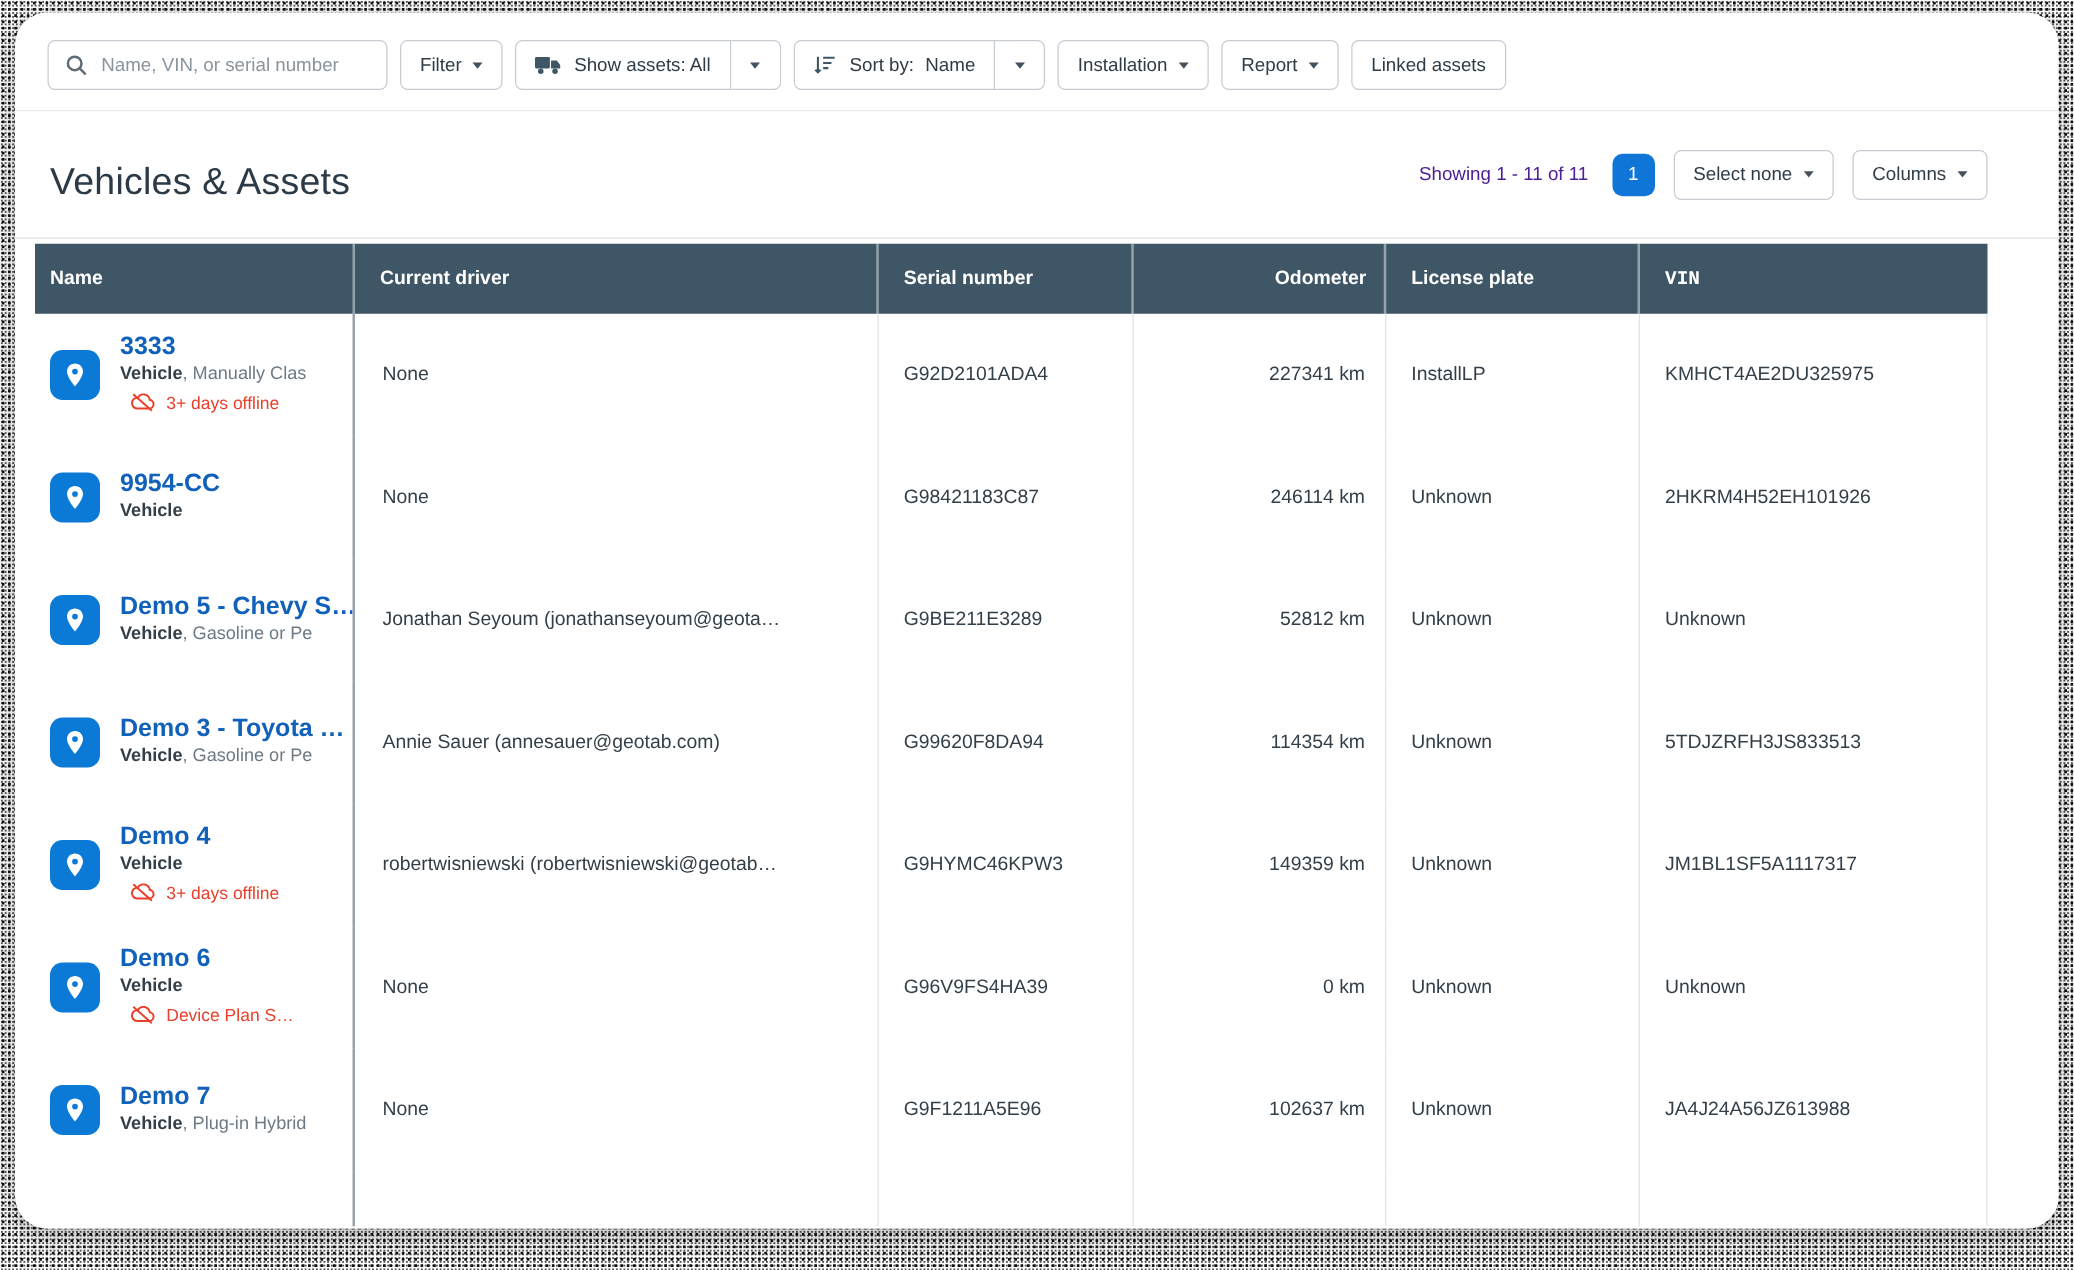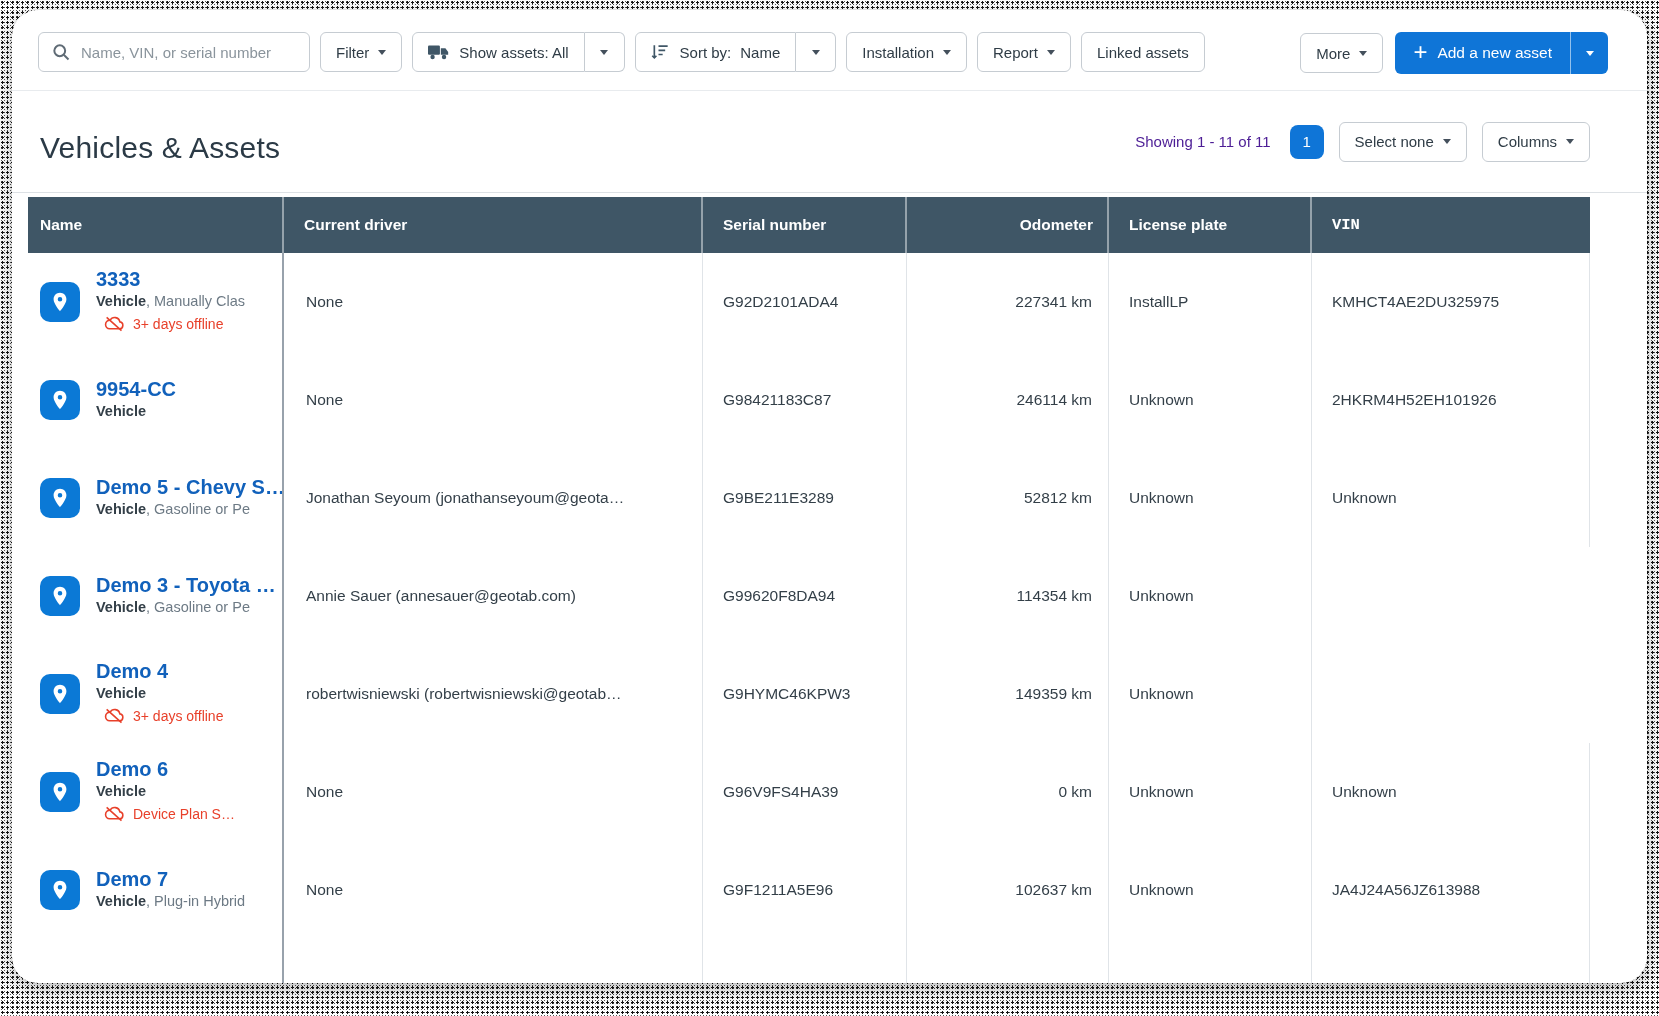--- a/index.html
+++ b/index.html
@@ -183,35 +183,20 @@
 
     <button class="btn">
       <span>Report</span>
       <span class="caret"></span>
     </button>
 
     <button class="btn">
       <span>Linked assets</span>
     </button>
 
-    <div class="right-tools">
-      <button class="btn">
-        <span>More</span>
-        <span class="caret"></span>
-      </button>
-      <div class="btn-primary-group">
-        <button class="btn-primary">
-          <span class="plus-glyph">+</span>
-          <span>Add a new asset</span>
-        </button>
-        <button class="btn-primary caret-seg">
-          <span class="caret"></span>
-        </button>
-      </div>
-    </div>
   </div>
 
   <div class="page-header">
     <div class="page-title">Vehicles &amp; Assets</div>
     <div class="header-right">
       <span class="showing-text">Showing 1 - 11 of 11</span>
       <button class="page-btn">1</button>
       <button class="btn">
         <span>Select none</span>
         <span class="caret"></span>
@@ -319,20 +304,21 @@
           <a class="asset-link">Demo 3 - Toyota …</a>
           <span class="asset-type"><b>Vehicle</b><span>, Gasoline or Pe</span></span>
 
         </div>
       </div>
     </div>
     <div class="td driver-cell">Annie Sauer (annesauer@geotab.com)</div>
     <div class="td">G99620F8DA94</div>
     <div class="td num">114354 km</div>
     <div class="td">Unknown</div>
+    <div class="td">5TDJZRFH3JS833513</div>
   </div>
 
   <div class="tr row">
     <div class="td name-cell">
       <div class="name-inner">
         <span class="pin-badge">
           <svg width="22" height="22" viewBox="0 0 24 24" fill="#ffffff">
             <path d="M12 2c-3.9 0-7 3.1-7 7 0 5.2 7 13 7 13s7-7.8 7-13c0-3.9-3.1-7-7-7zm0 9.5A2.5 2.5 0 1 1 12 6.5a2.5 2.5 0 0 1 0 5z"></path>
           </svg>
         </span>
@@ -348,20 +334,21 @@
             </span>
             <span>3+ days offline</span>
           </span>
         </div>
       </div>
     </div>
     <div class="td driver-cell">robertwisniewski (robertwisniewski@geotab…</div>
     <div class="td">G9HYMC46KPW3</div>
     <div class="td num">149359 km</div>
     <div class="td">Unknown</div>
+    <div class="td">JM1BL1SF5A1117317</div>
   </div>
 
   <div class="tr row">
     <div class="td name-cell">
       <div class="name-inner">
         <span class="pin-badge">
           <svg width="22" height="22" viewBox="0 0 24 24" fill="#ffffff">
             <path d="M12 2c-3.9 0-7 3.1-7 7 0 5.2 7 13 7 13s7-7.8 7-13c0-3.9-3.1-7-7-7zm0 9.5A2.5 2.5 0 1 1 12 6.5a2.5 2.5 0 0 1 0 5z"></path>
           </svg>
         </span>

